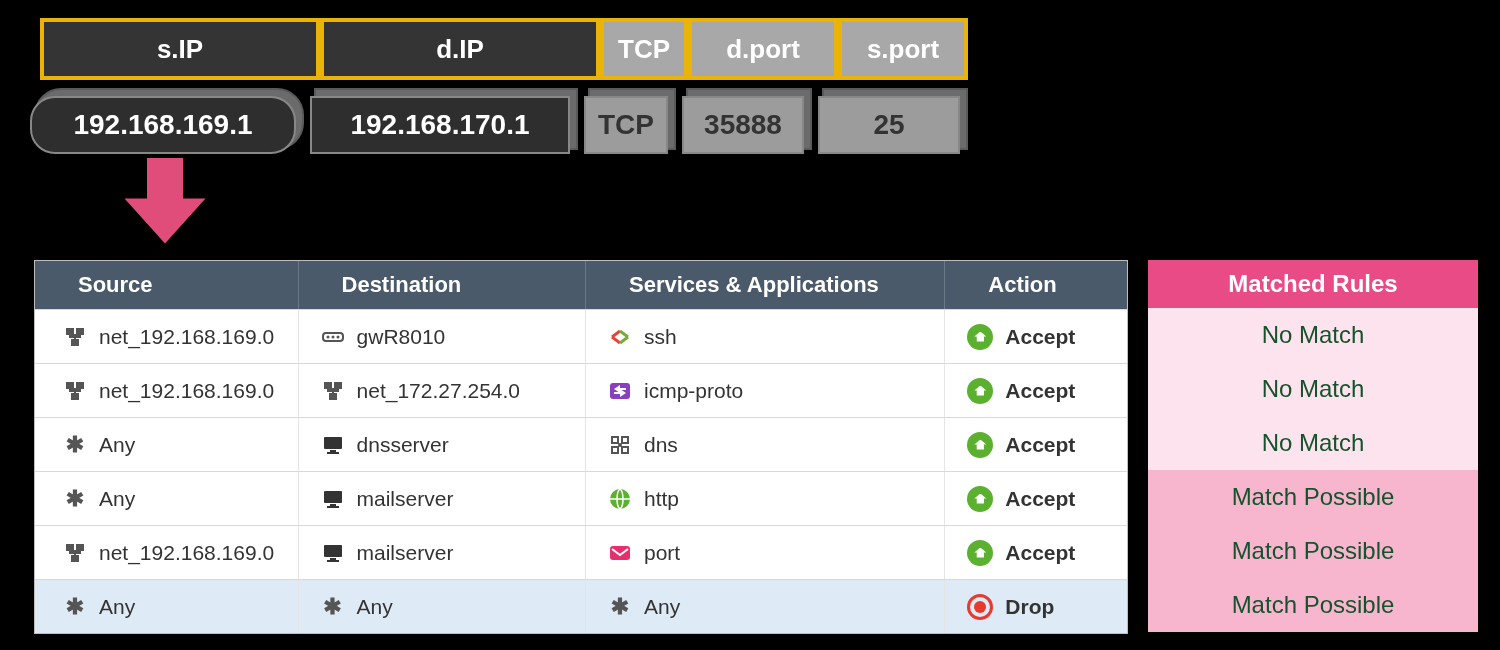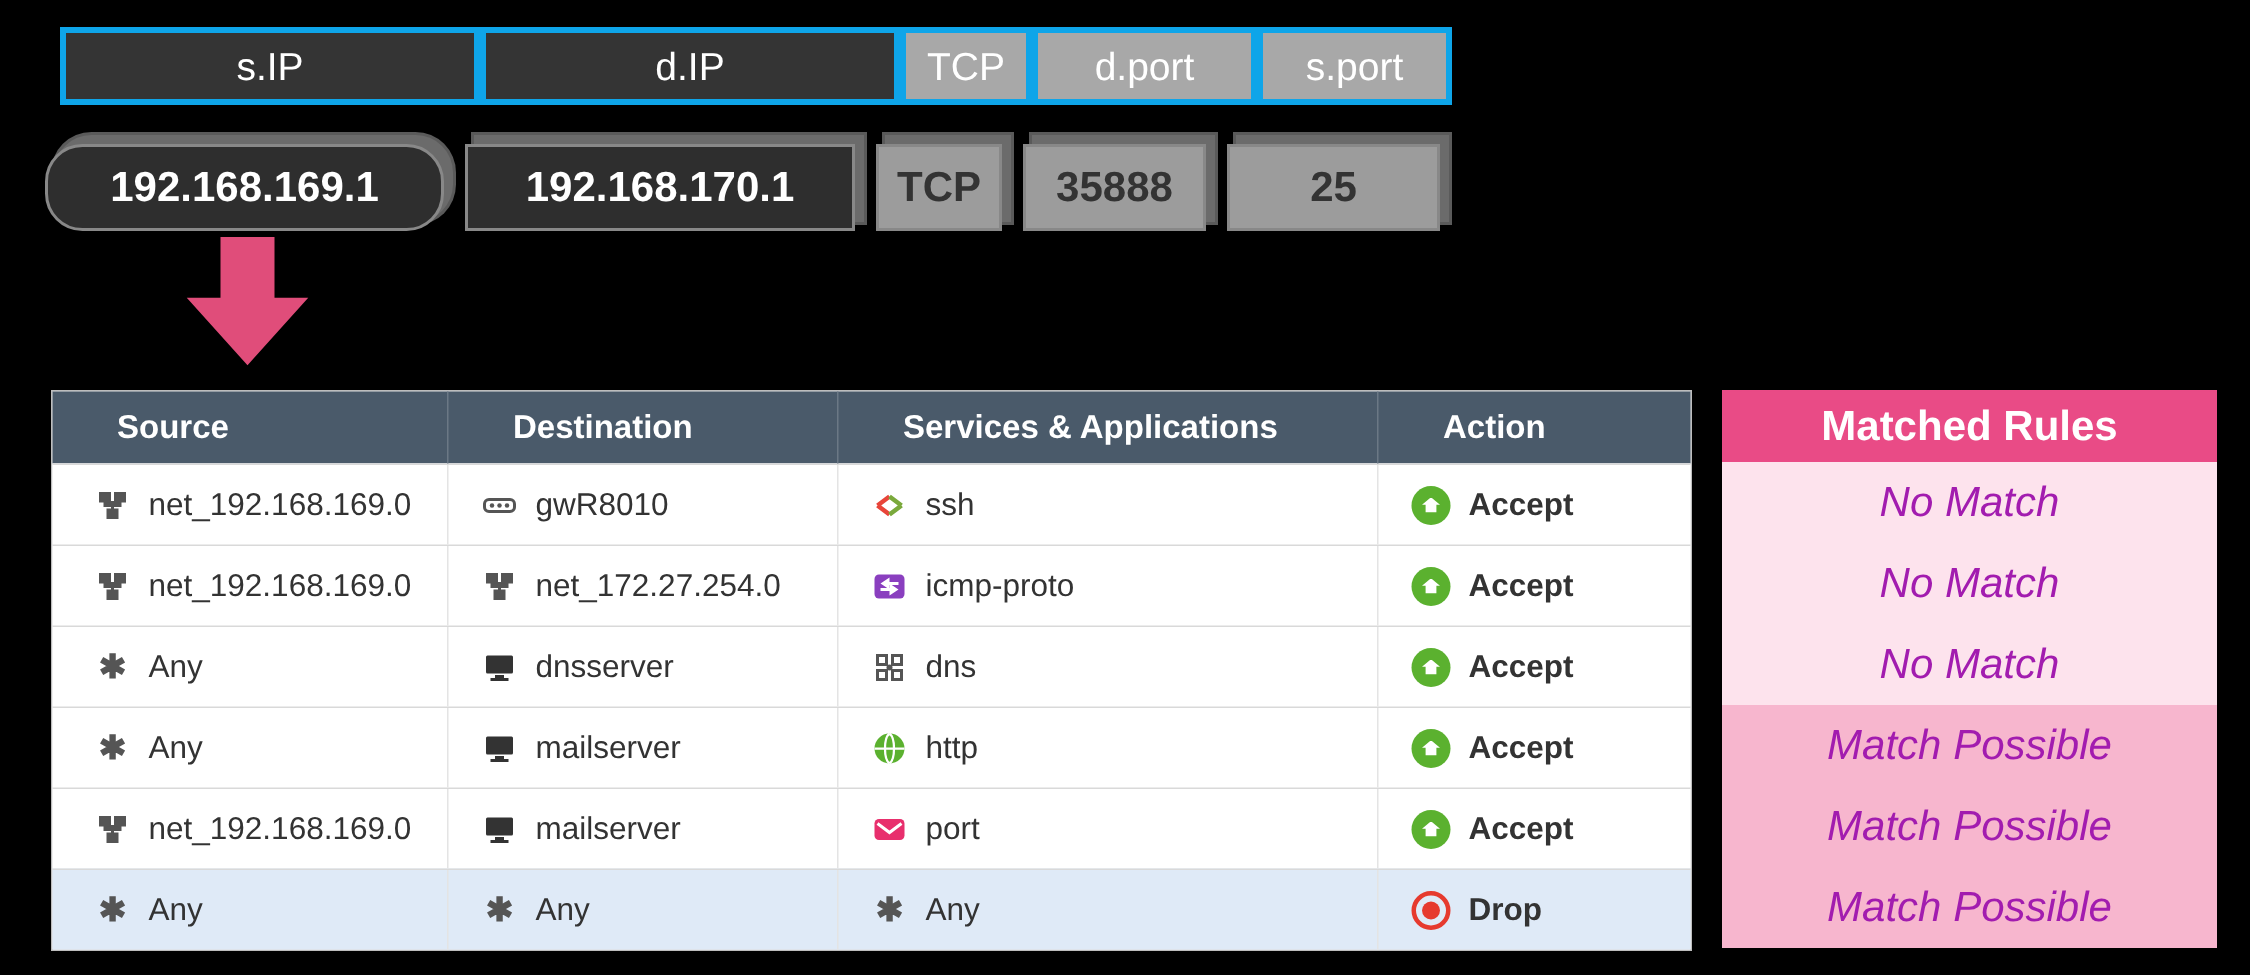--- a/index.html
+++ b/index.html
@@ -19,28 +19,28 @@
   }
 
   
   .hdr-row {
     position: absolute;
     left: 40px; top: 18px;
     display: flex;
     gap: 0;
   }
   .hdr-cell {
-    height: 52px;
+    height: 62px;
     display: flex;
     align-items: center;
     justify-content: center;
     font-size: 26px;
-    font-weight: 400;
+    font-weight: 700;
     color: #fff;
-    border: 4px solid #0ea5e9;
+    border: 4px solid #eab308;
   }
   .hdr-dark { background: #343434; }
   .hdr-gray { background: #a8a8a8; }
   .w-sip  { width: 280px; }
   .w-dip  { width: 280px; }
   .w-tcp  { width: 88px; }
   .w-sport{ width: 130px; }
   .w-dport{ width: 150px; }
 
   
@@ -87,21 +87,21 @@
   .rules-header {
     display: flex;
     background: #4a5a6a;
     color: #fff;
     font-weight: 600;
     font-size: 22px;
     height: 48px;
     align-items: center;
   }
   .col-src { width: 264px; padding-left: 14px; }
-  .col-dst { width: 260px; padding-left: 8px; }
+  .col-dst { width: 288px; padding-left: 8px; }
   .col-svc { width: 360px; padding-left: 8px; }
   .col-act { width: 182px; padding-left: 8px; }
   .rules-header > div { border-right: 1px solid #6b7885; height: 100%; display: flex; align-items: center; padding-left: 43px; }
   .rules-header > div:last-child { border-right: none; }
 
   .rule-row {
     display: flex;
     height: 54px;
     align-items: center;
     border-top: 1px solid #d9d9d9;
@@ -143,36 +143,35 @@
   .act-drop::before {
     content: ""; width: 12px; height: 12px; border-radius:50%;
     background: #e63a2e;
   }
 
   
   .matched-panel {
     position: absolute;
     left: 1148px; top: 260px;
     width: 330px;
-    font-size: 28px;
+    font-size: 24px;
     text-align: center;
   }
   .matched-header {
     background: #e94b86;
     color: #fff;
     font-weight: 700;
     height: 48px;
     display:flex;align-items:center;justify-content:center;
     border: 1px solid #e94b86;
   }
   .matched-row {
     height: 54px;
     display:flex;align-items:center;justify-content:center;
-    color: #a21caf;
-    font-style: italic;
+    color: #14532d;
   }
   .m-no   { background: #fde3ed; }
   .m-poss { background: #f7b6ce; }
 </style>
 </head>
 <body>
 <div class="canvas">
 
 <div class="hdr-row">
   <div class="hdr-cell hdr-dark w-sip">s.IP</div>

